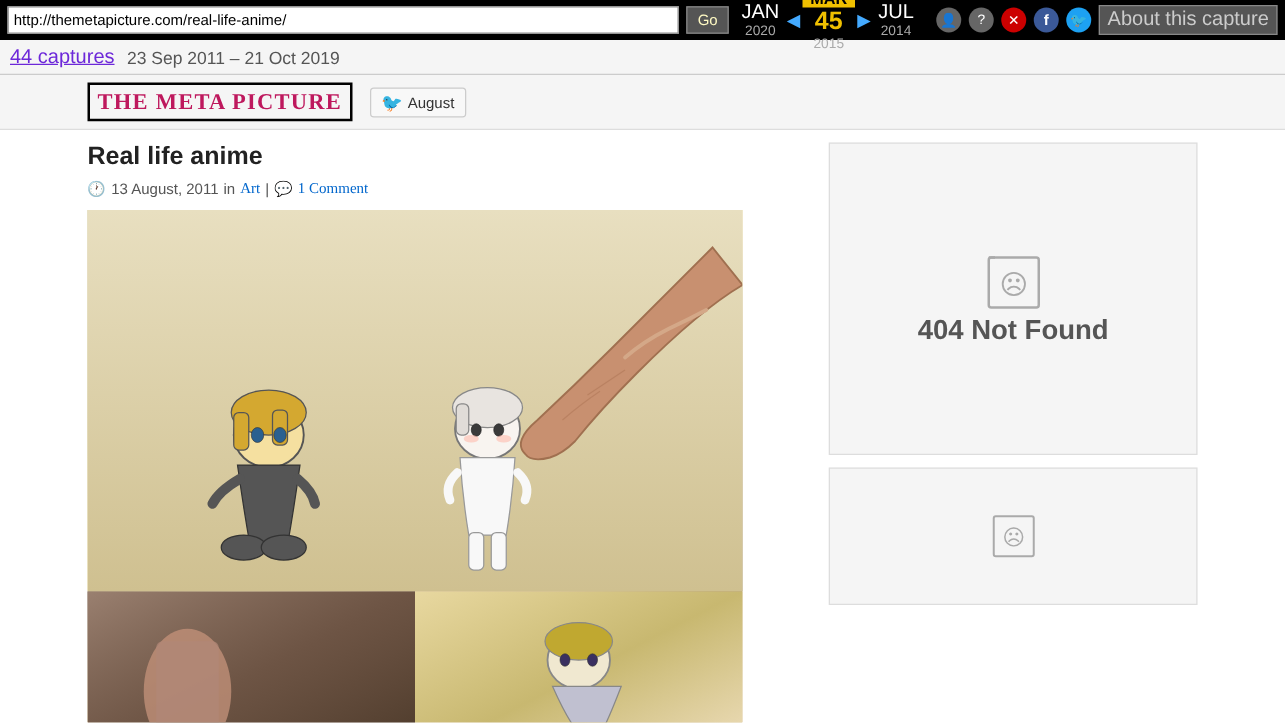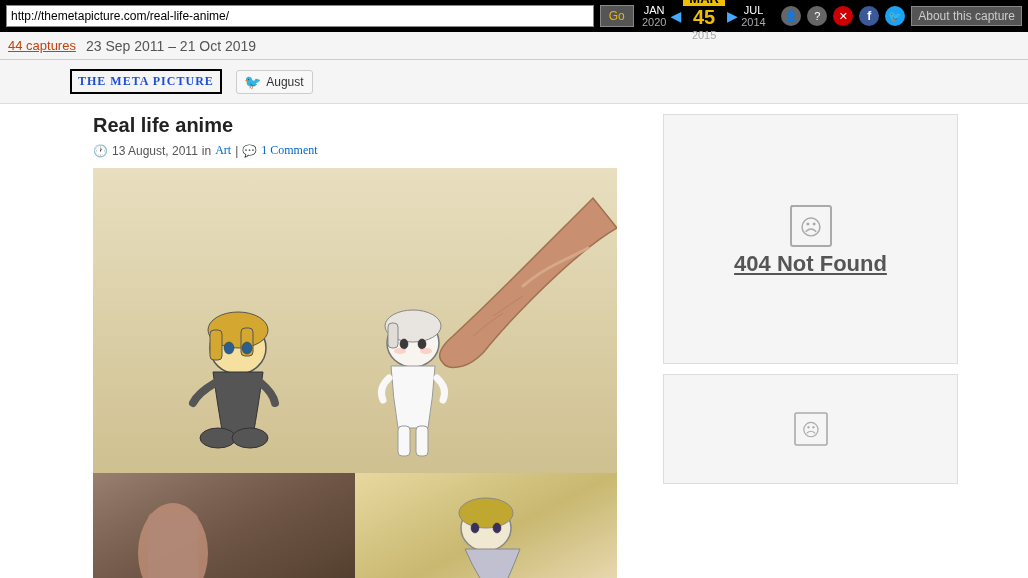--- a/index.html
+++ b/index.html
@@ -19,36 +19,36 @@
       flex: 1;
       height: 22px;
       font-size: 12px;
       padding: 2px 4px;
       border: 1px solid #888;
       background: #fff;
       color: #000;
     }
     .wb-go-btn {
       background: #555;
-      color: #eab308;
+      color: #fef9c3;
       border: 1px solid #888;
       padding: 2px 8px;
       font-size: 12px;
       cursor: pointer;
       height: 22px;
     }
     .wb-nav {
       display: flex;
       align-items: center;
       color: #fff;
       font-size: 11px;
       gap: 2px;
     }
     .wb-month {
-      font-size: 11px;
+      font-size: 16px;
       color: #fff;
       padding: 0 4px;
       cursor: pointer;
     }
     .wb-month.active {
       background: #f0c000;
       color: #000;
       font-weight: bold;
       font-size: 13px;
       padding: 0 6px;
@@ -88,39 +88,39 @@
       font-size: 11px;
       color: #fff;
       cursor: pointer;
     }
     .wb-icon-circle.blue { background: #3b5998; }
     .wb-icon-twitter { background: #1da1f2; }
     .wb-about {
       background: #555;
       color: #ccc;
       border: 1px solid #888;
-      font-size: 12px;
+      font-size: 16px;
       padding: 2px 6px;
       cursor: pointer;
       display: flex; align-items: center; gap: 2px;
     }
 
     
     .wb-captures-bar {
       background: #f5f5f5;
       border-bottom: 1px solid #ccc;
       display: flex;
       align-items: center;
       padding: 4px 8px;
       gap: 10px;
       height: 28px;
     }
     .wb-captures-link {
-      color: #c2410c;
-      font-size: 13px;
+      color: #6d28d9;
+      font-size: 16px;
       text-decoration: underline;
       cursor: pointer;
     }
     .wb-captures-date {
       color: #555;
       font-size: 14px;
     }
 
     
     .site-header {
@@ -129,25 +129,25 @@
       display: flex;
       align-items: center;
       padding: 8px 70px;
       gap: 14px;
       height: 44px;
     }
     .site-logo {
       border: 2px solid #000;
       padding: 3px 6px;
       font-weight: bold;
-      font-size: 12px;
+      font-size: 18px;
       font-family: 'Times New Roman', serif;
       text-transform: uppercase;
       letter-spacing: 1px;
-      color: #1d4ed8;
+      color: #be185d;
     }
     .twitter-follow-btn {
       display: flex;
       align-items: center;
       gap: 4px;
       border: 1px solid #ccc;
       border-radius: 3px;
       padding: 3px 8px;
       background: #f8f8f8;
       cursor: pointer;
@@ -160,21 +160,20 @@
     }
 
     
     .main-content {
       display: flex;
       padding: 10px 70px;
       gap: 32px;
       background: #fff;
       height: calc(578px - 104px);
       overflow: hidden;
-      margin-left: 23px;
     }
     .content-left {
       flex: 1;
       min-width: 0;
     }
     .content-right {
       width: 295px;
       flex-shrink: 0;
     }
 
@@ -251,21 +250,20 @@
       margin-bottom: 10px;
     }
     .broken-img-svg {
       width: 50px;
       height: 50px;
     }
     .not-found-text {
       font-size: 22px;
       font-weight: bold;
       color: #555;
-      text-decoration: underline;
     }
 
     .not-found-box-2 {
       border: 1px solid #ddd;
       background: #f5f5f5;
       height: 110px;
       display: flex;
       flex-direction: column;
       align-items: center;
       justify-content: center;

